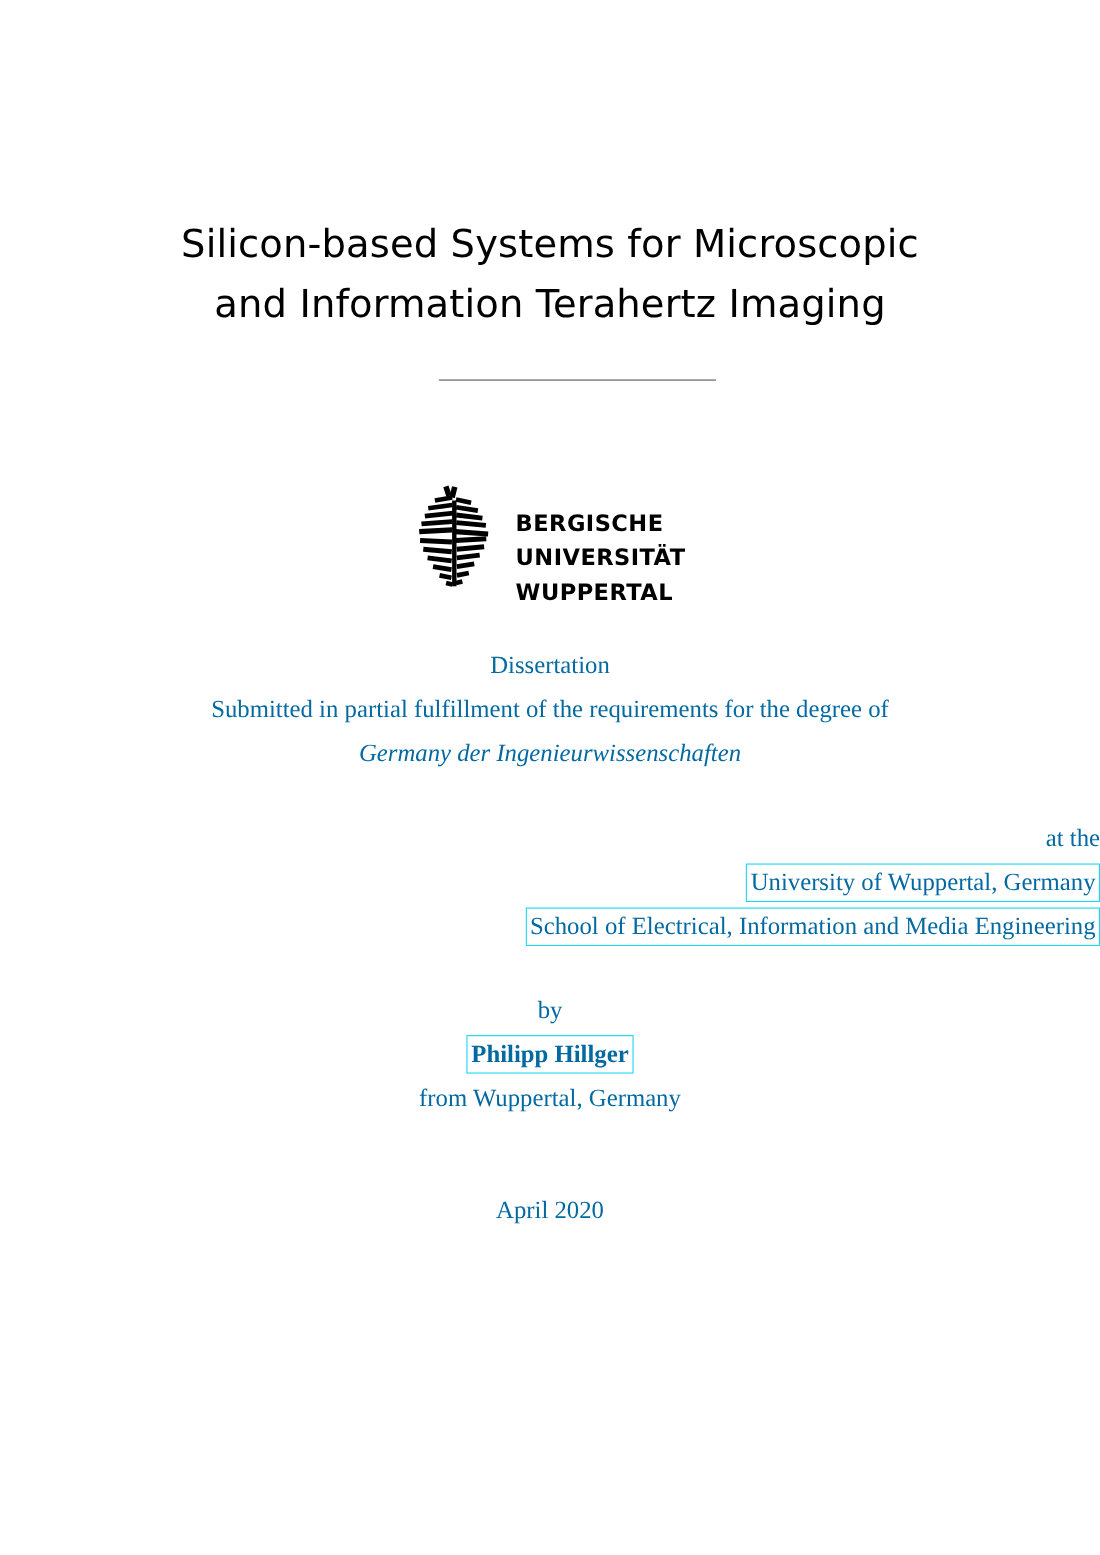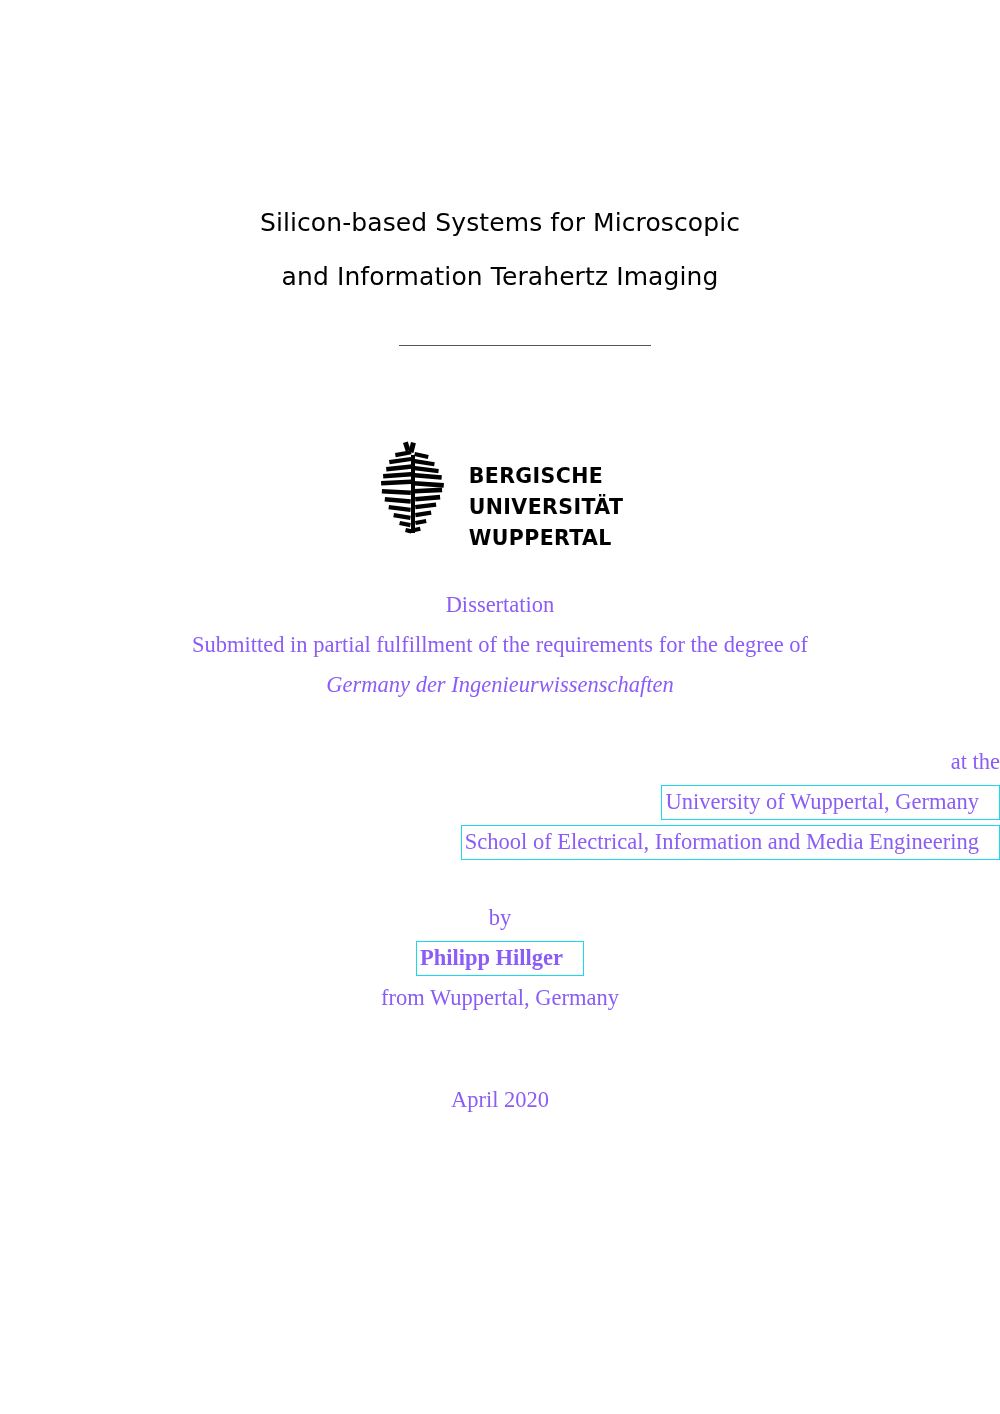--- a/index.html
+++ b/index.html
@@ -24,21 +24,21 @@
   
   .title-block {
     position: absolute;
     top: 196px;
     left: 0;
     width: 1000px;
     text-align: center;
   }
   .title-line {
     font-family: "DejaVu Sans", sans-serif;
-    font-size: 25px;
+    font-size: 35px;
     font-weight: 500;
     letter-spacing: 0.1px;
     line-height: 54px;
     color: #000000;
   }
 
   .rule {
     position: absolute;
     top: 345px;
     left: 399px;
@@ -78,28 +78,28 @@
   
   .body-block {
     position: absolute;
     left: 0;
     width: 1000px;
     text-align: center;
   }
   .line {
     font-size: 22.5px;
     line-height: 40px;
-    color: #8b5cf6;
+    color: #0369a1;
   }
   .line.italic { font-style: italic; }
 
   .boxed {
     display: inline-block;
     border: 1.6px solid #18d8f2;
-    padding: 0px 20px 1px 3px;
+    padding: 0px 3px 1px 3px;
     line-height: 32px;
     box-sizing: border-box;
   }
 </style>
 </head>
 <body>
 
 <div class="page">
 
   <div class="title-block">

